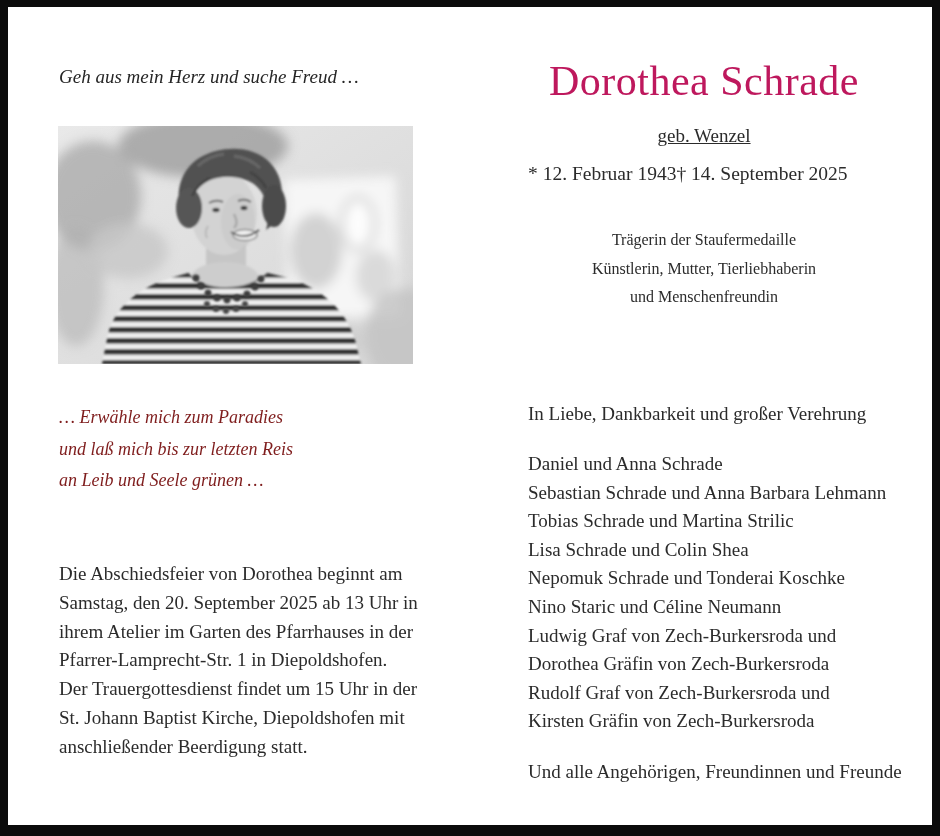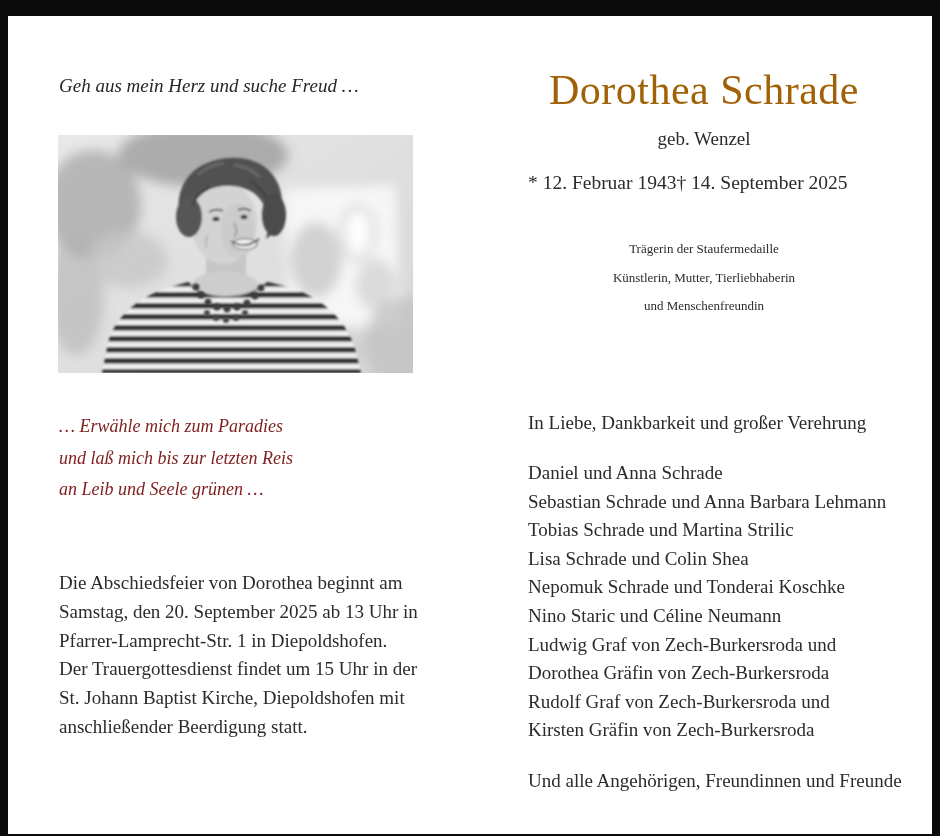--- a/index.html
+++ b/index.html
@@ -1,20 +1,20 @@
 <!DOCTYPE html>
 <html lang="de"><head>
 <meta charset="utf-8">
 <style>
   html,body{margin:0;padding:0;background:#2a2a2a;}
   .frame{
     width:940px;height:836px;
     box-sizing:border-box;
     background:#0b0b0b;
-    padding:16px 8px 10px 8px;
+    padding:7px 8px 10px 8px;
     margin:0 auto;
     font-family:"Liberation Serif","DejaVu Serif",serif;
   }
   .card{
     position:relative;
     width:924px;height:818px;
     background:#ffffff;
     overflow:hidden;
     color:#2b2b2b;
   }
@@ -36,29 +36,29 @@
   .poem div{white-space:nowrap;}
   .funeral{
     left:51px;top:553px;
     font-size:19px;line-height:28.8px;color:#2b2b2b;
   }
   .funeral div{white-space:nowrap;}
   
   .rcol{left:520px;width:352px;}
   .deceased-name{
     top:50px;text-align:center;
-    font-size:42px;line-height:48px;color:#a16207;letter-spacing:.5px;
+    font-size:42px;line-height:48px;color:#be185d;letter-spacing:.5px;
     white-space:nowrap;
   }
-  .maiden{top:111px;text-align:center;font-size:19px;line-height:24px;}
+  .maiden{top:117px;text-align:center;font-size:19px;line-height:24px;text-decoration:underline;}
   .dates{
     top:155px;display:flex;justify-content:flex-start;
     font-size:19.5px;line-height:24px;white-space:nowrap;
   }
-  .attributes{top:219px;text-align:center;font-size:13px;line-height:28.6px;}
+  .attributes{top:219px;text-align:center;font-size:16px;line-height:28.6px;}
   .attributes div{white-space:nowrap;}
   .dedication{top:394px;font-size:19px;line-height:26px;white-space:nowrap;}
   .mourners{top:443px;font-size:19px;line-height:28.6px;}
   .mourners div{white-space:nowrap;}
   .closing{top:752px;font-size:19px;line-height:26px;white-space:nowrap;}
 </style>
 </head>
 <body>
 
 <div class="frame">
@@ -154,20 +154,21 @@
 
     <div class="abs poem">
       <div>… Erwähle mich zum Paradies</div>
       <div>und laß mich bis zur letzten Reis</div>
       <div>an Leib und Seele grünen …</div>
     </div>
 
     <div class="abs funeral">
       <div>Die Abschiedsfeier von Dorothea beginnt am</div>
       <div>Samstag, den 20. September 2025 ab 13 Uhr in</div>
+      <div>ihrem Atelier im Garten des Pfarrhauses in der</div>
       <div>Pfarrer-Lamprecht-Str. 1 in Diepoldshofen.</div>
       <div>Der Trauergottesdienst findet um 15 Uhr in der</div>
       <div>St. Johann Baptist Kirche, Diepoldshofen mit</div>
       <div>anschließender Beerdigung statt.</div>
     </div>
 
     <div class="abs rcol deceased-name">Dorothea Schrade</div>
     <div class="abs rcol maiden">geb. Wenzel</div>
 
     <div class="abs rcol dates">

